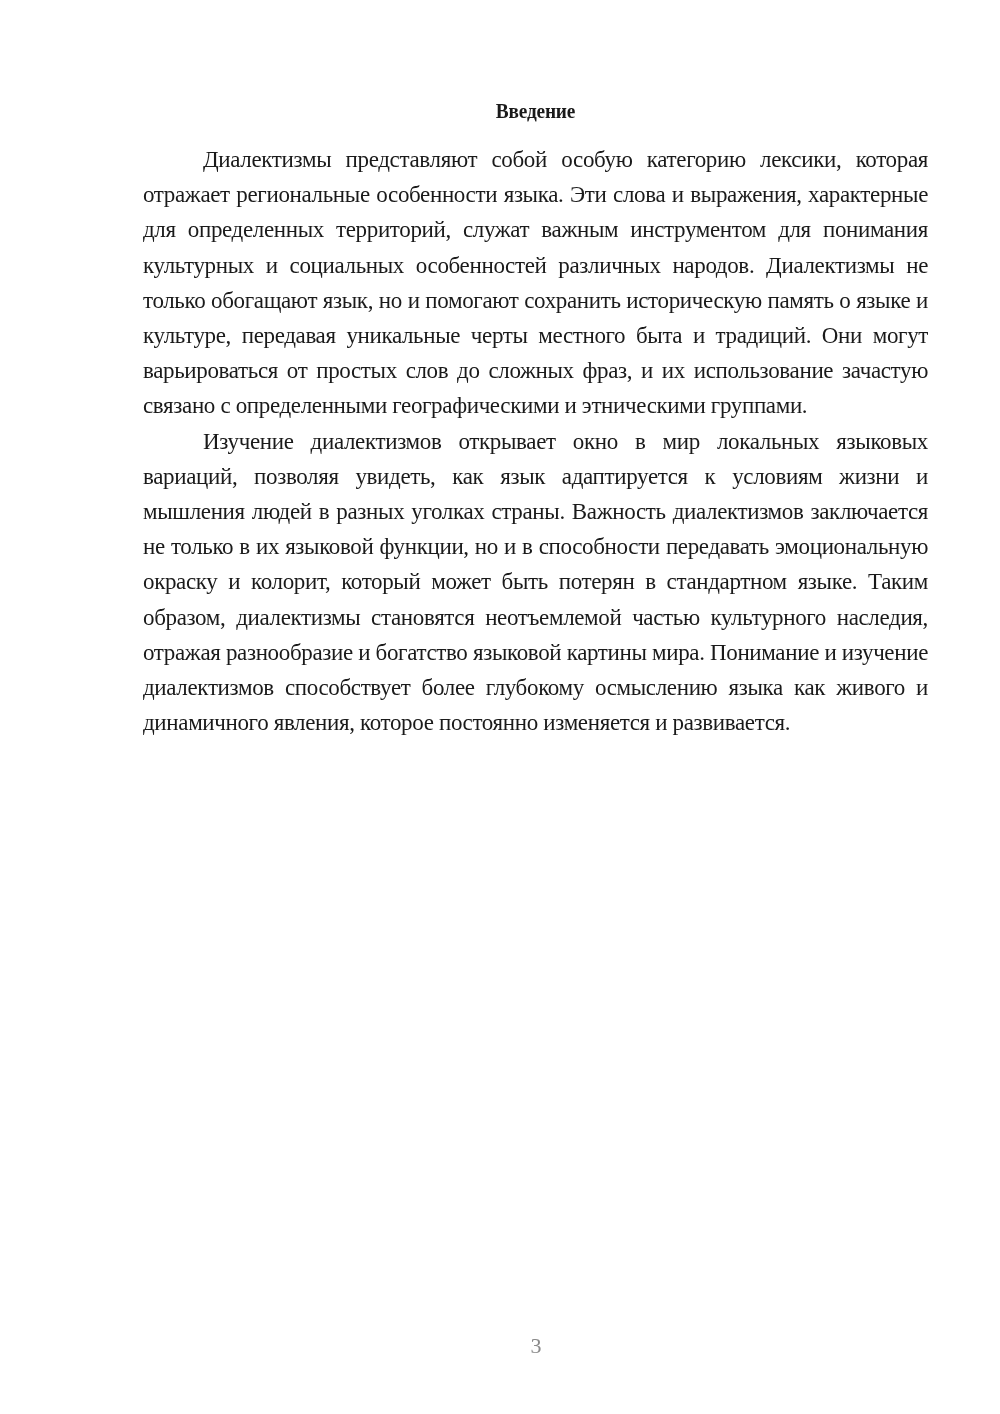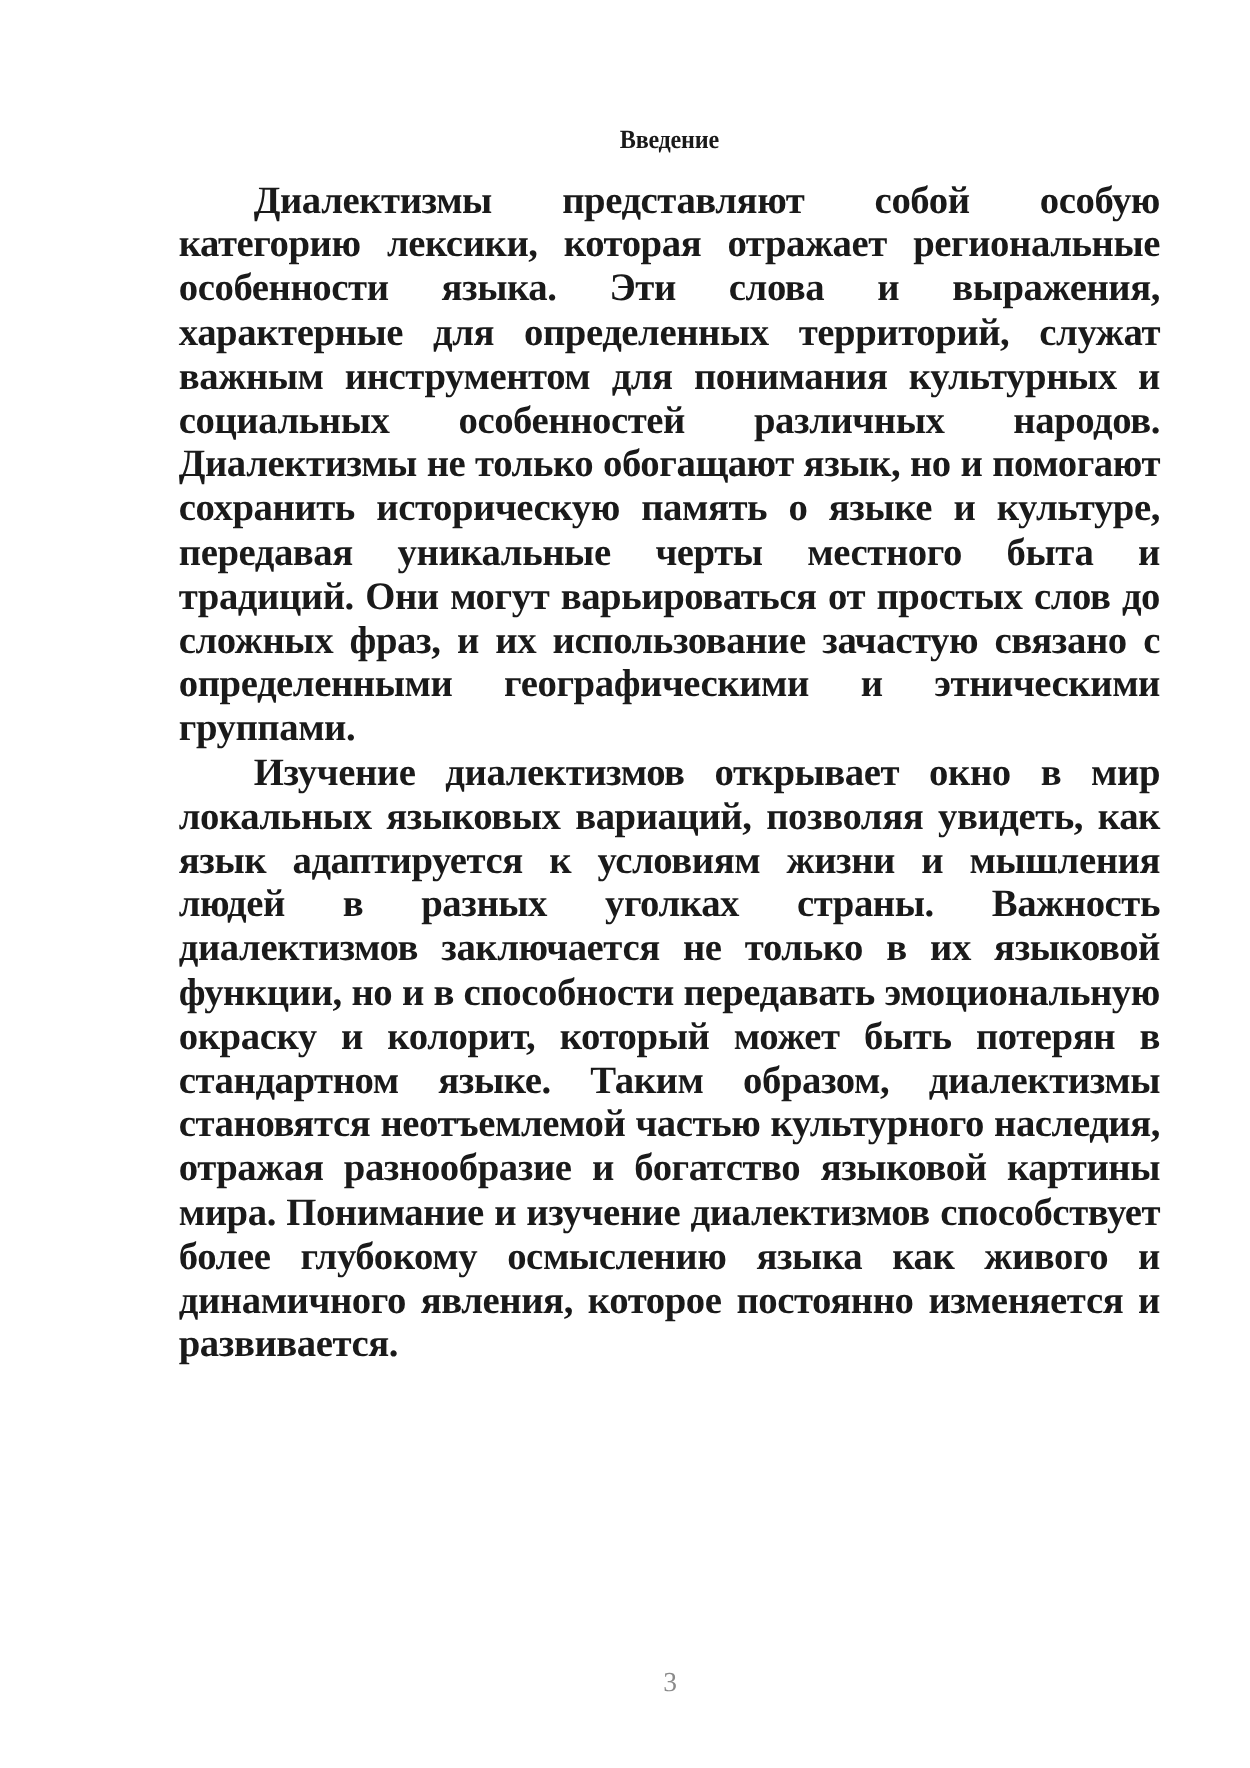--- a/index.html
+++ b/index.html
@@ -33,28 +33,27 @@
       font-weight: bold;
       font-size: 21px;
       line-height: 30px;
       margin: 0 0 16px 0;
       letter-spacing: -0.2px;
       padding-left: 0px;
       transform: scaleX(0.92);
       transform-origin: center;
     }
     .para {
-      font-size: 31px;
+      font-size: 23px;
       line-height: 35.2px;
       text-align: justify;
       text-indent: 60px;
       margin: 0;
       letter-spacing: -0.35px;
       word-spacing: 0px;
-      font-weight: bold;
     }
     .para + .para {
     }
     .page-number {
       position: absolute;
       left: 0;
       width: 1072px;
       top: 1332px;
       text-align: center;
       font-size: 22px;

